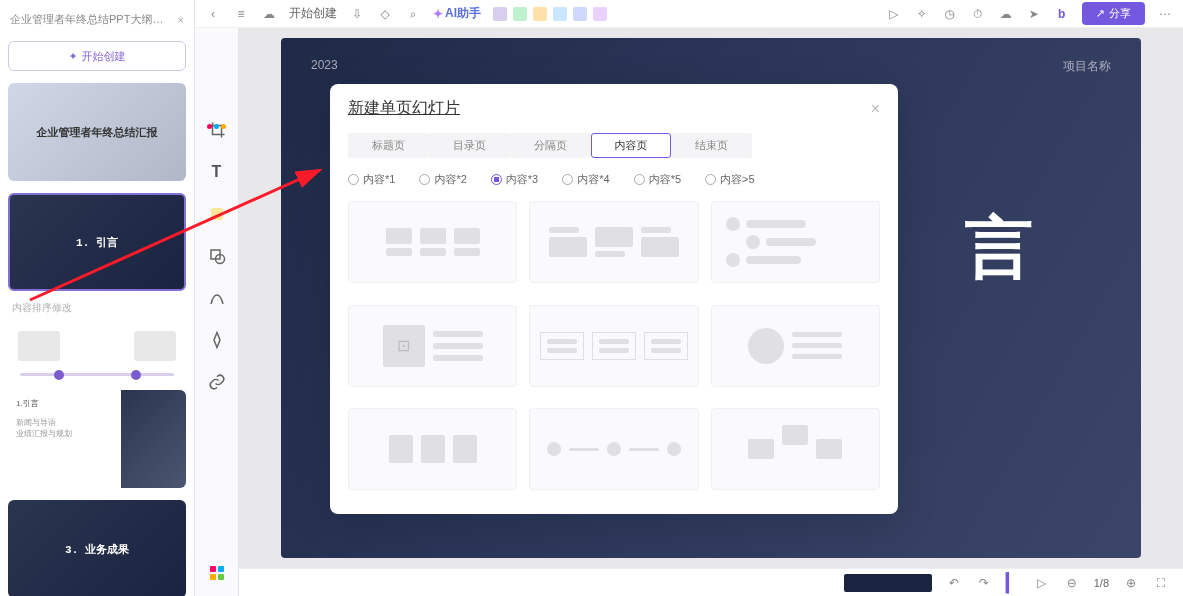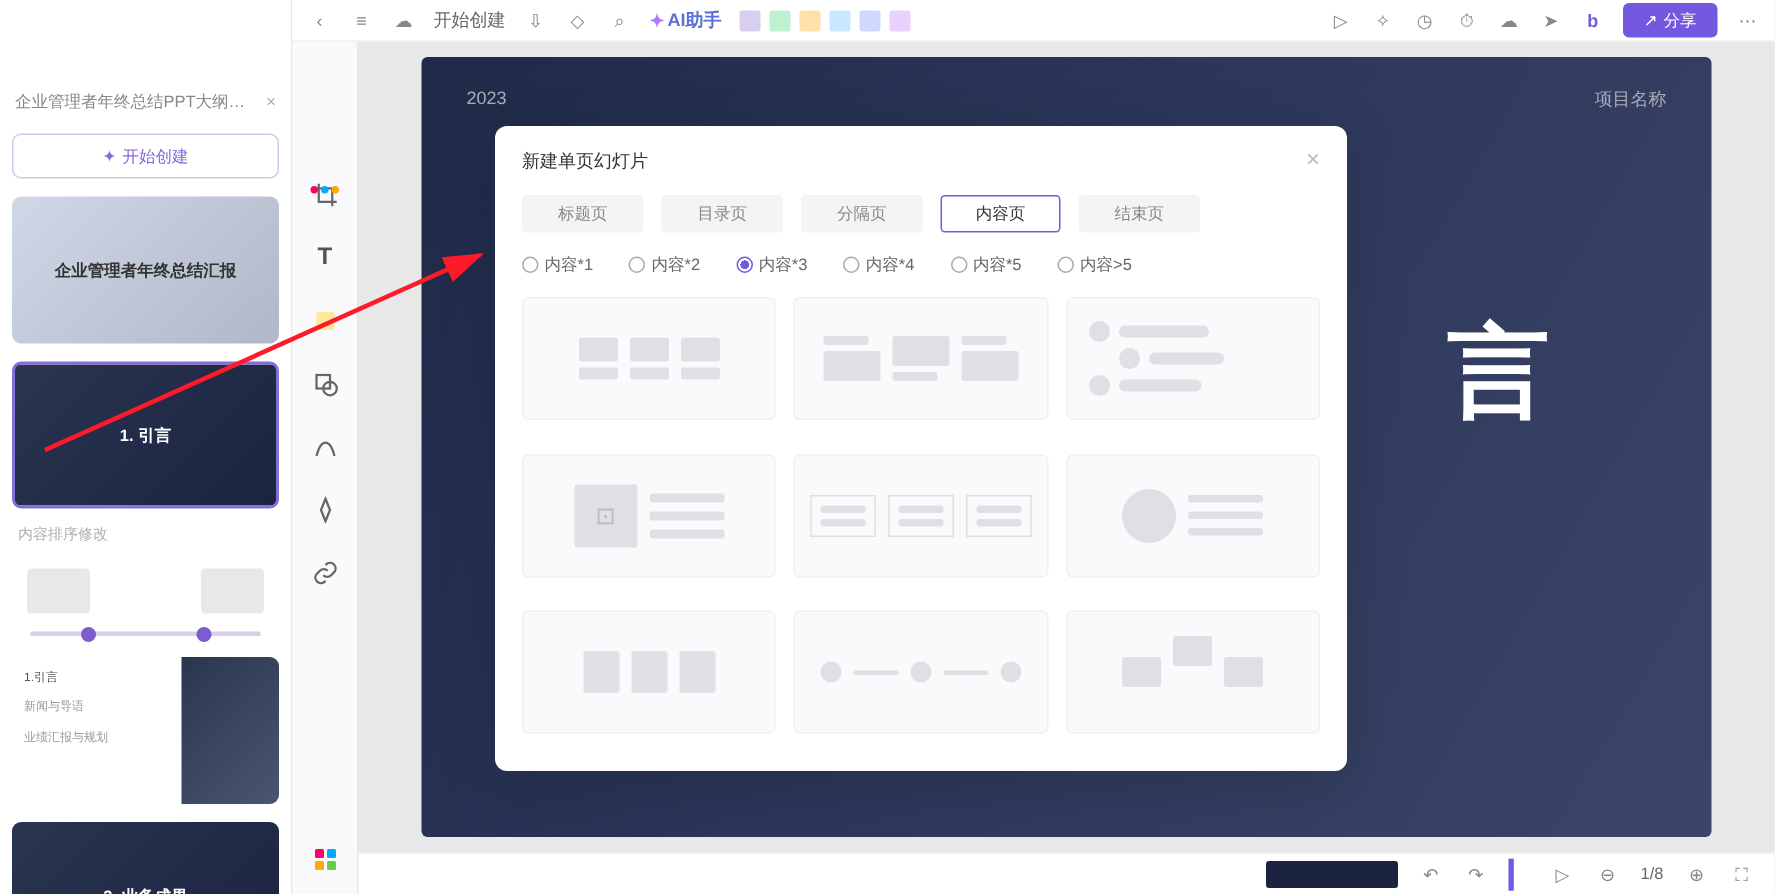--- a/index.html
+++ b/index.html
@@ -1,27 +1,27 @@
 <!DOCTYPE html>
 <html><head>
   <meta charset="utf-8">
   <style>
     * { margin: 0; padding: 0; box-sizing: border-box; font-family: "Microsoft YaHei", sans-serif; }
     body { width: 1183px; height: 596px; background: #f5f5f7; overflow: hidden; position: relative; }
     
     
     .left-panel { position: absolute; left: 0; top: 0; width: 195px; height: 596px; background: #fff; border-right: 1px solid #e5e5e8; padding: 8px; }
-    .doc-title-bar { display: flex; align-items: center; justify-content: space-between; padding: 4px 2px; color: #888; font-size: 11px; margin-top: 48px; }
+    .doc-title-bar { display: flex; align-items: center; justify-content: space-between; padding: 4px 2px; color: #888; font-size: 11px; }
     .close-x { color: #aaa; cursor: pointer; }
     .new-btn { margin-top: 10px; border: 1px solid #d0c8e8; border-radius: 6px; height: 30px; display: flex; align-items: center; justify-content: center; color: #8668d8; font-size: 11px; gap: 4px; }
     .thumb { margin-top: 12px; border-radius: 6px; overflow: hidden; height: 98px; background: linear-gradient(135deg, #d0d8e8, #b0b8c8); position: relative; display: flex; align-items: center; justify-content: center; }
     .thumb.dark { background: linear-gradient(135deg, #2a3550, #1a2340); }
     .thumb.sel { border: 2px solid #836fd6; }
     .thumb-title { text-align: center; color: #333; font-size: 11px; font-weight: bold; }
-    .thumb-title.light { color: #fff; }
+    .thumb-title.light { color: #fff; font-family: Liberation Mono, monospace; }
     .split-thumb { margin-top: 14px; display: flex; height: 98px; border-radius: 6px; overflow: hidden; }
     .split-thumb .left { flex: 0.6; background: #fff; padding: 8px; font-size: 8px; color: #999; }
     .split-thumb .right { flex: 0.4; background: linear-gradient(135deg, #2a3550, #4a5570); }
     .small-row { display: flex; justify-content: space-between; padding: 0 10px; margin-top: 14px; }
     .small-thumb { width: 42px; height: 30px; background: #e8e8e8; border-radius: 3px; }
     .range { position: relative; margin: 12px 12px 0; height: 3px; background: #d8d0ea; border-radius: 2px; }
     .range .dot { position: absolute; width: 10px; height: 10px; background: #7c5ccf; border-radius: 50%; top: -3px; }
     .label-small { color: #b0b0b0; font-size: 10px; padding: 10px 4px 2px; }
     .bottom-tabs { position: absolute; bottom: 0; left: 0; right: 0; background: #fff; display: flex; justify-content: space-around; padding: 10px 0; border-top: 1px solid #eee; color: #666; font-size: 10px; }
     
@@ -49,23 +49,23 @@
     .slide { width: 860px; height: 520px; background: linear-gradient(120deg, #1f2a48 0%, #2a3558 40%, #3a4568 100%); border-radius: 4px; position: relative; overflow: hidden; }
     .slide .year { position: absolute; top: 20px; left: 30px; color: #aab; font-size: 12px; }
     .slide .proj { position: absolute; top: 20px; right: 30px; color: #aab; font-size: 12px; }
     .slide .big { position: absolute; top: 165px; right: 100px; color: #fff; font-size: 68px; font-weight: bold; letter-spacing: 8px; }
     
     
     .bottom-status { position: absolute; left: 239px; right: 0; bottom: 0; height: 28px; background: #fff; border-top: 1px solid #eee; display: flex; align-items: center; justify-content: flex-end; padding: 0 14px; gap: 14px; color: #666; font-size: 11px; }
     .bs-thumb { width: 88px; height: 18px; background: #1a2340; border-radius: 2px; }
     .modal { position: absolute; left: 330px; top: 84px; width: 568px; height: 430px; background: #fff; border-radius: 8px; box-shadow: 0 10px 40px rgba(0,0,0,0.15); padding: 14px 18px; display: flex; flex-direction: column; }
     .modal-head { display: flex; justify-content: space-between; align-items: center; margin-bottom: 14px; }
-    .modal-title { font-size: 12px; color: #333; }
+    .modal-title { font-size: 16px; color: #333; text-decoration: underline; }
     .modal-close { color: #bbb; cursor: pointer; font-size: 16px; }
-    .modal-tabs { display: flex; gap: 12px; margin-bottom: 14px; }
+    .modal-tabs { display: flex; gap: 0; margin-bottom: 14px; }
     .mtab { padding: 5px 24px; font-size: 11px; color: #888; background: #f4f4f6; border-radius: 3px; }
     .mtab.active { color: #333; background: #fff; border: 1.5px solid #7458e0; padding: 3.5px 22.5px; }
     .radio-row { display: flex; gap: 24px; margin-bottom: 14px; }
     .radio-item { display: flex; align-items: center; gap: 4px; font-size: 11px; color: #666; }
     .radio-o { width: 11px; height: 11px; border: 1.5px solid #aaa; border-radius: 50%; display: inline-block; }
     .radio-o.on { border-color: #7458e0; background: radial-gradient(circle, #7458e0 45%, transparent 46%); }
     .tpl-grid { flex: 1; display: grid; grid-template-columns: 1fr 1fr 1fr; gap: 12px; overflow: auto; }
     .tpl-card { height: 82px; background: #fafafc; border: 1px solid #f0f0f2; border-radius: 4px; display: flex; align-items: center; justify-content: center; gap: 8px; }
     .ph { background: #e0e0e4; border-radius: 2px; }
     .modal-foot { display: flex; justify-content: flex-end; gap: 10px; padding-top: 14px; }
@@ -104,21 +104,21 @@
   </div>
   <div class="range">
     <span class="dot" style="left:22%"></span>
     <span class="dot" style="left:72%"></span>
   </div>
 
   <div class="split-thumb">
     <div class="left">
       <div style="font-weight:normal;color:#555">1.引言</div>
       <div style="margin-top:8px">新闻与导语</div>
-      <div style="margin-top:10px">业绩汇报与规划</div>
+      <div style="">业绩汇报与规划</div>
     </div>
     <div class="right"></div>
   </div>
 
   <div class="thumb dark" style="margin-top:12px">
     <div class="thumb-title light">3. 业务成果</div>
   </div>
 
 </div>
 

